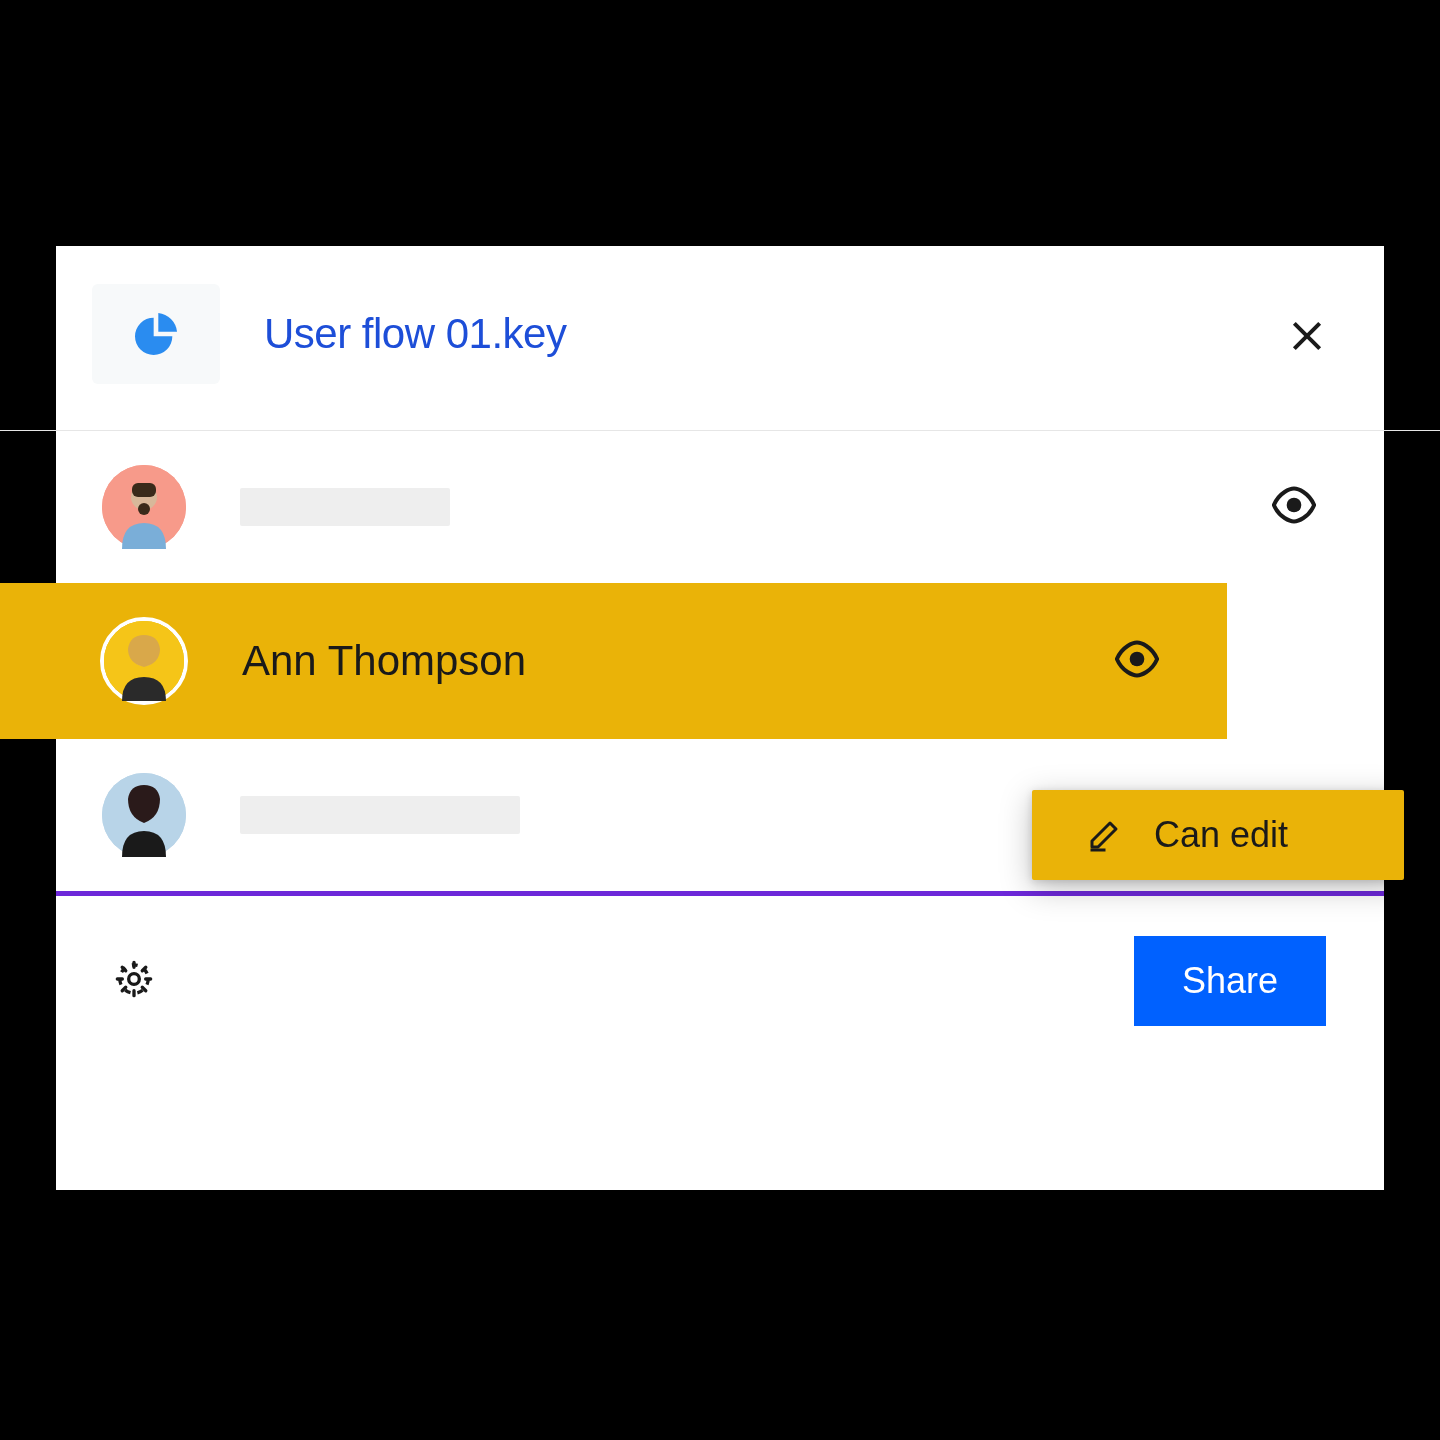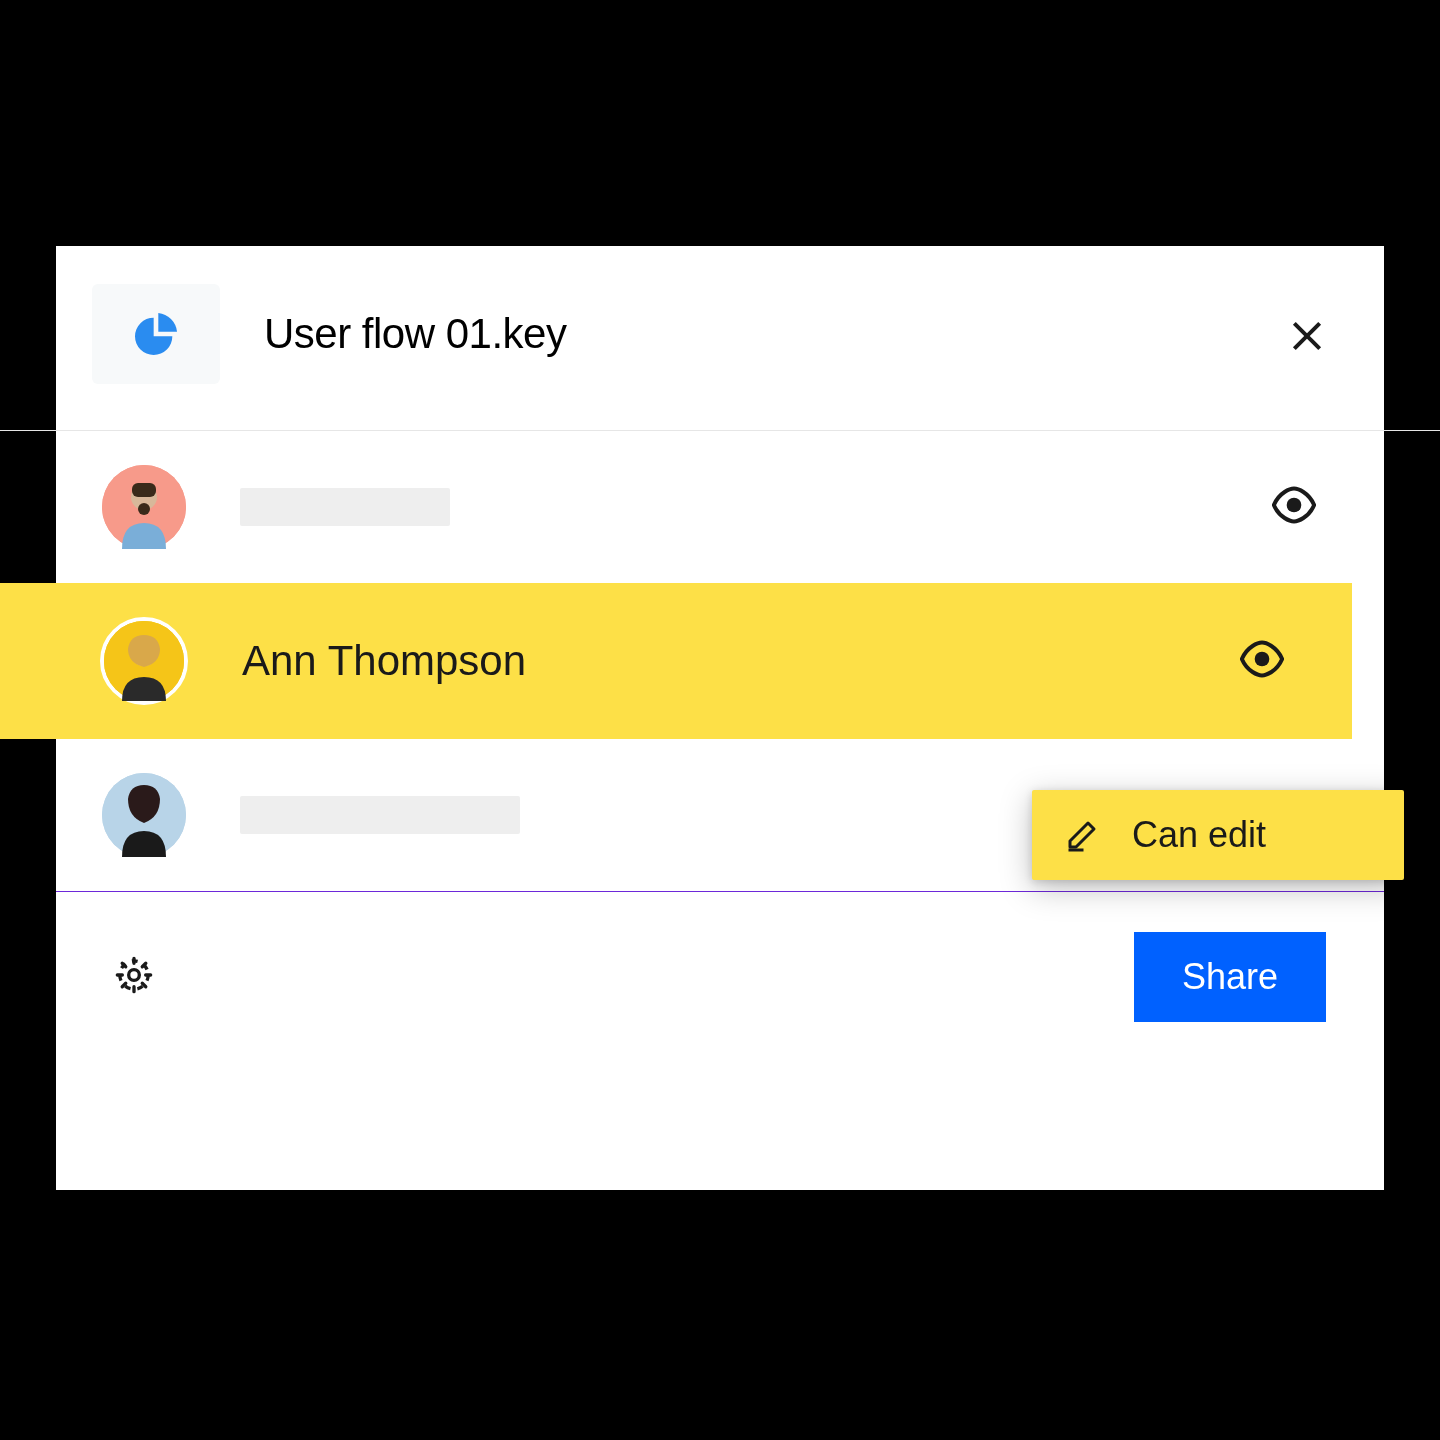--- a/index.html
+++ b/index.html
@@ -53,21 +53,21 @@
       background: #f7f9fa;
       border-radius: 6px;
       display: flex;
       align-items: center;
       justify-content: center;
       margin-right: 44px;
     }
     .file-title {
       font-size: 42px;
       font-weight: 400;
-      color: #000000;
+      color: #1d4ed8;
       letter-spacing: -0.5px;
     }
     .close-btn {
       position: absolute;
       right: 58px;
       top: 50%;
       transform: translateY(-50%);
       cursor: pointer;
     }
     .divider {
@@ -77,23 +77,23 @@
       margin-left: -56px;
       width: 1440px;
     }
     .person-row {
       display: flex;
       align-items: center;
       padding: 34px 58px 34px 46px;
       position: relative;
     }
     .person-row.highlighted {
-      background: #fde047;
+      background: #eab308;
       margin-left: -56px;
-      width: 1352px;
+      width: 1227px;
       padding-left: 102px;
       padding-right: 58px;
       align-items: center;
     }
     .avatar {
       width: 84px;
       height: 84px;
       border-radius: 50%;
       margin-right: 54px;
       flex-shrink: 0;
@@ -123,41 +123,42 @@
       position: absolute;
       right: 68px;
       top: 50%;
       transform: translateY(-50%);
     }
     .footer {
       display: flex;
       align-items: center;
       justify-content: space-between;
       padding: 40px 58px 40px 58px;
-      border-top: 1px solid #6d28d9;
+      border-top: 5px solid #6d28d9;
       gap: 30px;
     }
     .share-btn {
       background: #0061ff;
       color: #fff;
       font-size: 36px;
       font-weight: 500;
       padding: 24px 48px;
       border: none;
       cursor: pointer;
     }
     .dropdown {
       position: absolute;
       left: 1032px;
       top: 790px;
       width: 372px;
-      background: #fde047;
+      background: #eab308;
       box-shadow: 0 8px 32px rgba(0,0,0,0.25), 0 2px 8px rgba(0,0,0,0.15);
       border-radius: 2px;
       overflow: hidden;
+      padding-left: 22px;
     }
     .dropdown-item {
       display: flex;
       align-items: center;
       padding: 24px 32px;
       gap: 32px;
       cursor: pointer;
     }
     .dropdown-item.selected {
       background: #ebe9e2;

